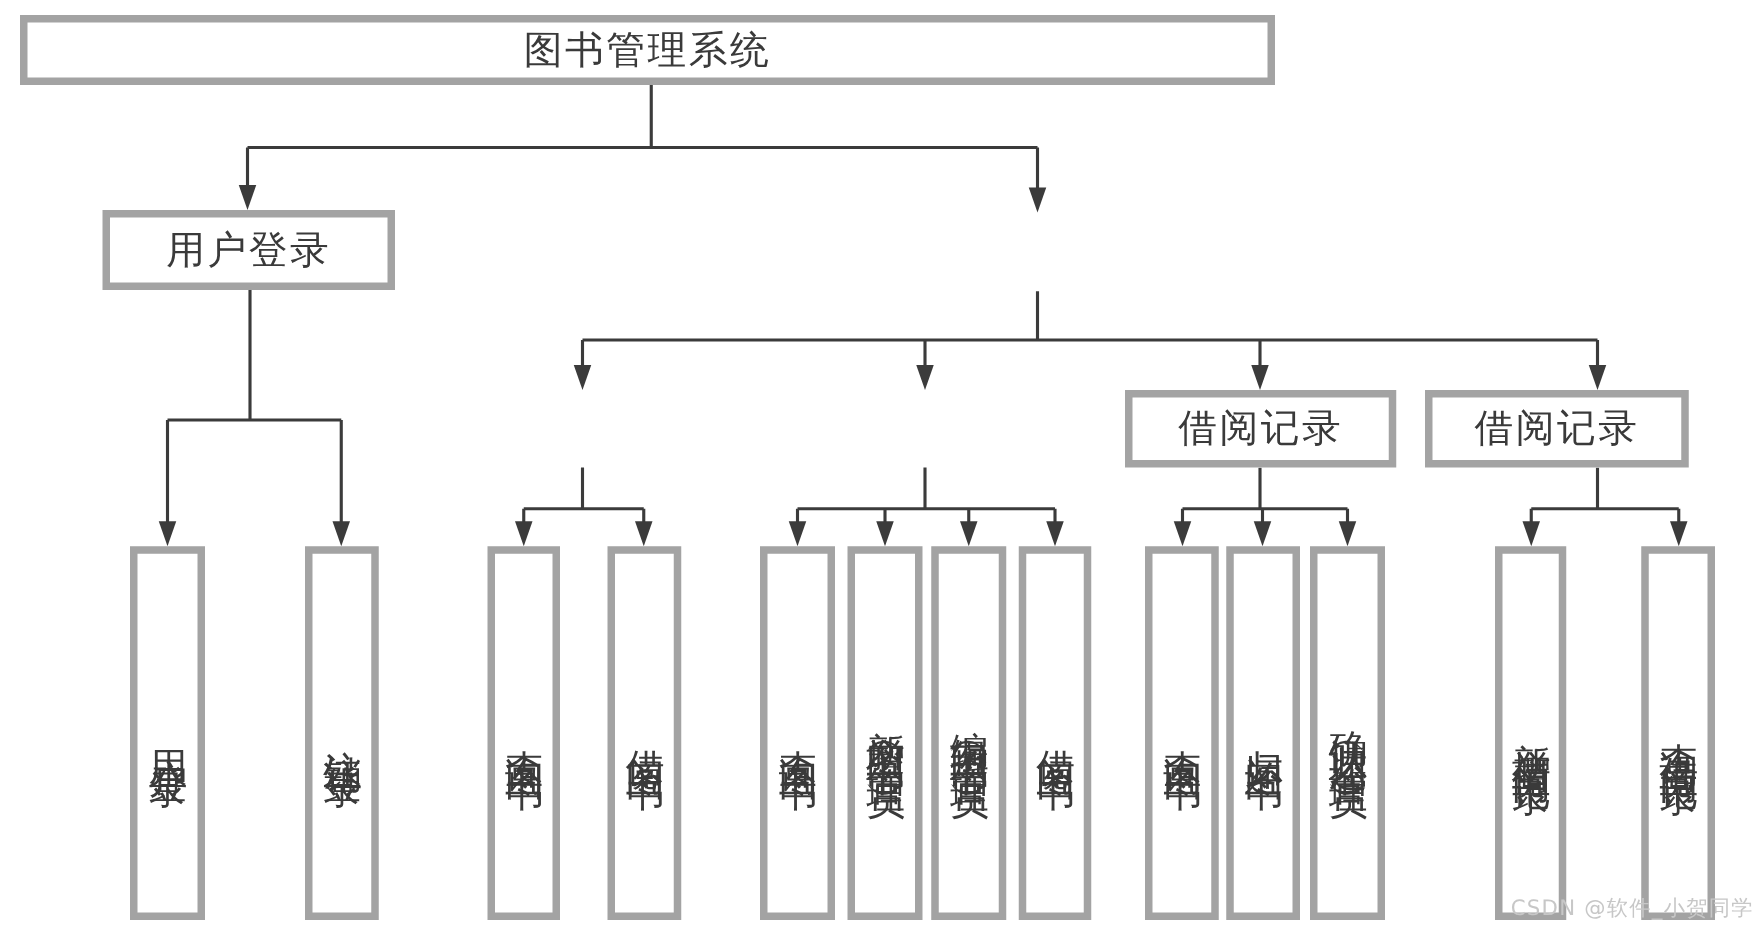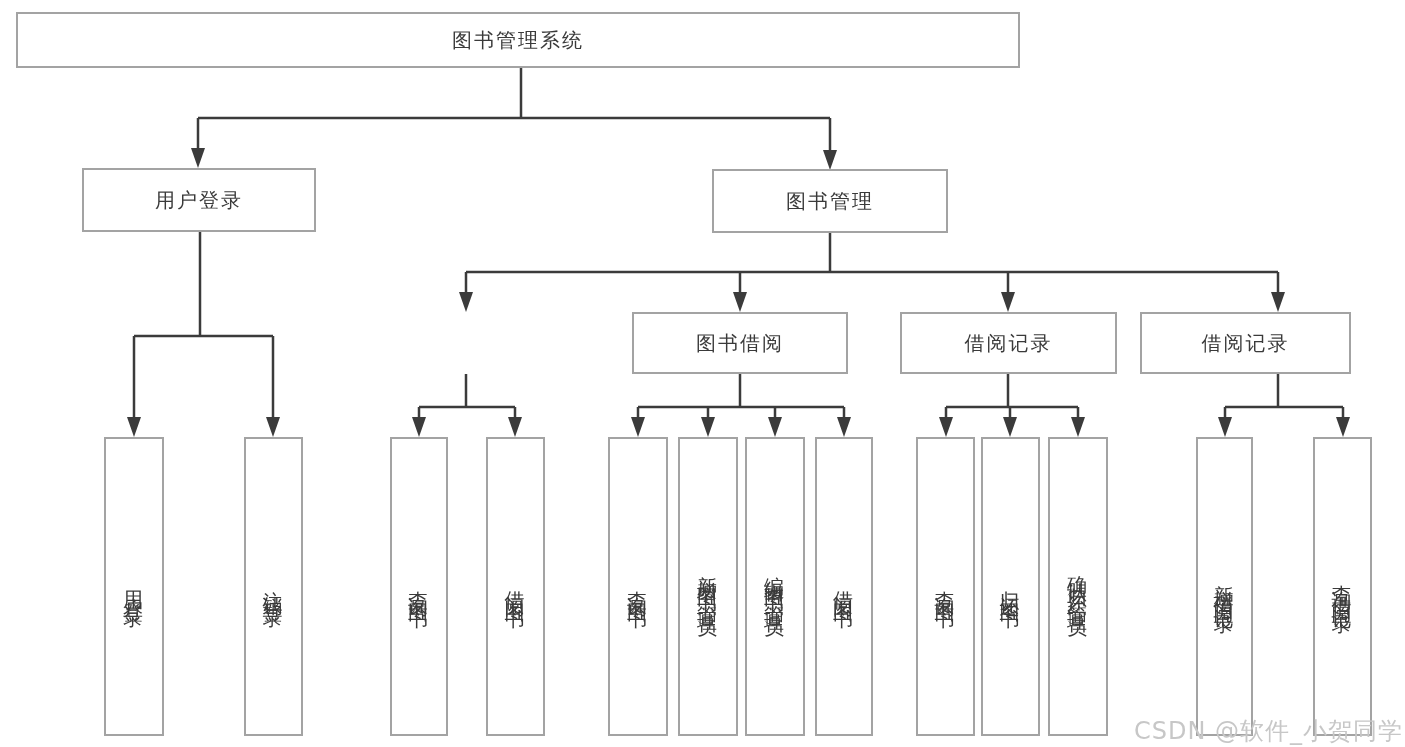--- a/index.html
+++ b/index.html
@@ -14,42 +14,42 @@
   .edges {
     position: absolute;
     left: 0; top: 0;
     width: 1405px; height: 747px;
     z-index: 1;
   }
   .node {
     position: absolute;
     box-sizing: border-box;
     background: #ffffff;
-    border: 2px solid #a3a3a3;
+    border: 6px solid #a3a3a3;
     color: #3a3a3a;
     display: flex;
     align-items: center;
     justify-content: center;
-    font-size: 20px;
+    font-size: 31px;
     letter-spacing: 2px;
     z-index: 2;
     white-space: nowrap;
   }
   .node.v {
     writing-mode: vertical-rl;
     text-orientation: mixed;
     letter-spacing: 6px;
     white-space: normal;
     padding: 4px 0;
   }
   .watermark {
     position: absolute;
     top: 715px;
     right: 2px;
-    font-size: 24px;
+    font-size: 17px;
     color: #c7c7c7;
     letter-spacing: 1px;
     z-index: 3;
   }
 </style>
 </head>
 <body>
 
 <div class="canvas">
 
@@ -115,23 +115,21 @@
       <polygon points="1003,417 1017,417 1010,437"></polygon>
       <polygon points="1071,417 1085,417 1078,437"></polygon>
       <polygon points="1218,417 1232,417 1225,437"></polygon>
       <polygon points="1336,417 1350,417 1343,437"></polygon>
     </g>
   </svg>
 
   <div class="node" style="left:16px; top:12px; width:1004px; height:56px">图书管理系统</div>
 
   <div class="node" style="left:82px; top:168px; width:234px; height:64px">用户登录</div>
-  <div class="node" style="left:712px; top:169px; width:236px; height:64px">图书管理</div>
 
-  <div class="node" style="left:632px; top:312px; width:216px; height:62px">图书借阅</div>
   <div class="node" style="left:900px; top:312px; width:217px; height:62px">借阅记录</div>
   <div class="node" style="left:1140px; top:312px; width:211px; height:62px">借阅记录</div>
 
   <div class="node v" style="left:104px; top:437px; width:60px; height:299px">用户登录</div>
   <div class="node v" style="left:244px; top:437px; width:59px; height:299px">注销登录</div>
 
   <div class="node v" style="left:390px; top:437px; width:58px; height:299px">查询图书</div>
   <div class="node v" style="left:486px; top:437px; width:59px; height:299px">借阅图书</div>
 
   <div class="node v" style="left:608px; top:437px; width:60px; height:299px">查询图书</div>

